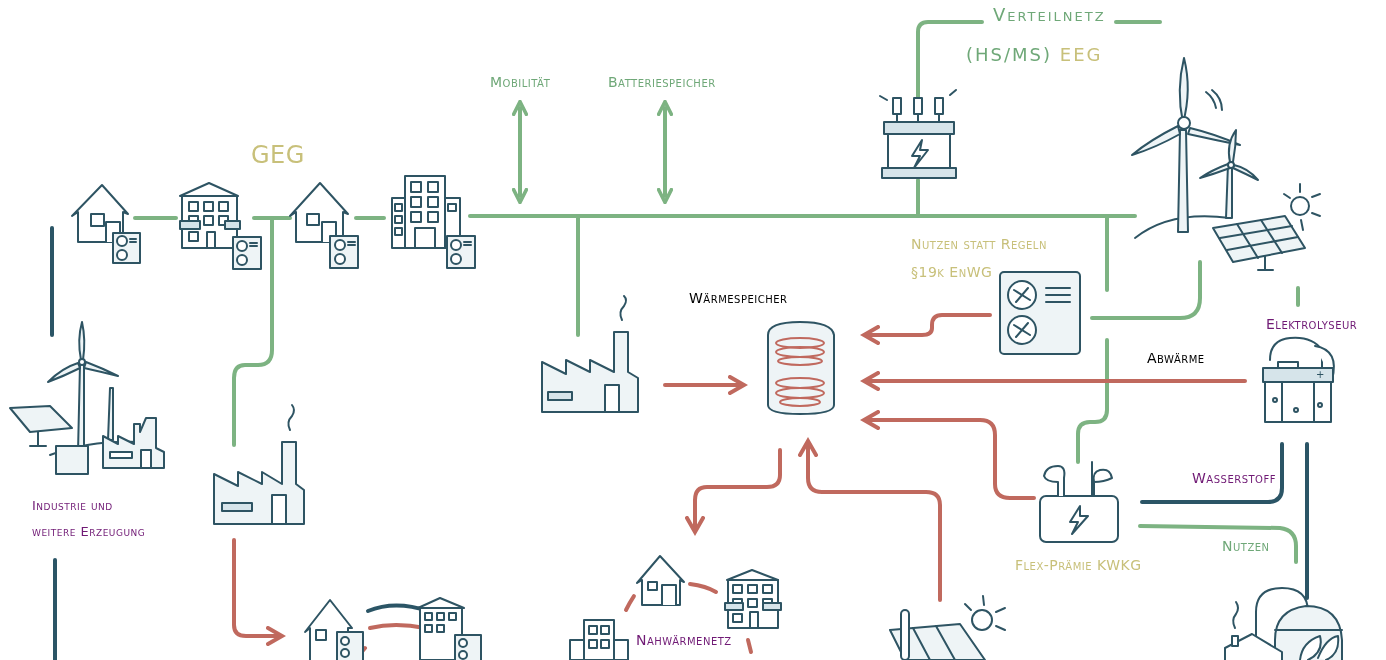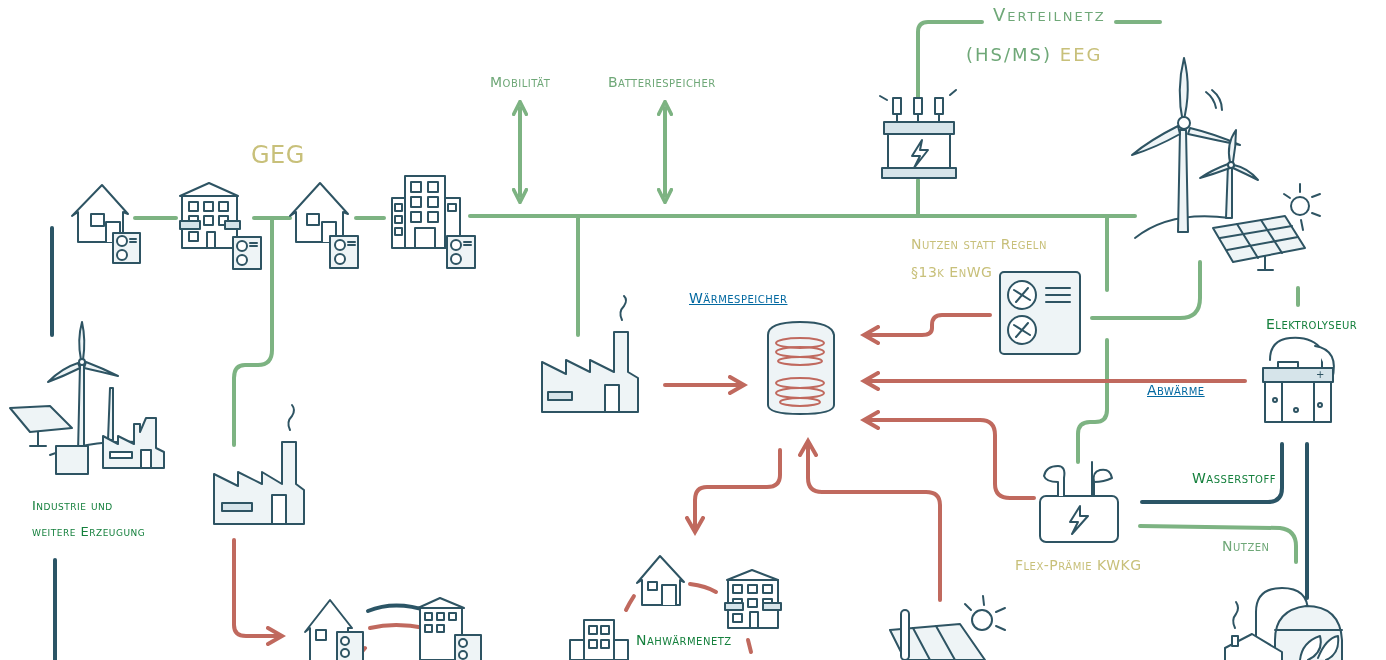--- a/index.html
+++ b/index.html
@@ -3,22 +3,22 @@
 <meta charset="utf-8">
 <style>
   html, body { margin:0; padding:0; background:#ffffff; }
   body { width:1386px; height:660px; overflow:hidden; position:relative;
          font-family:"DejaVu Sans Condensed","DejaVu Sans",sans-serif; }
   #canvas { position:absolute; left:0; top:0; }
   .lbl { position:absolute; font-family:"DejaVu Sans",sans-serif; font-variant:small-caps;
          letter-spacing:0.5px; white-space:nowrap; line-height:1.25; }
   .g { color:#6fa878; }
   .y { color:#c8c07a; }
-  .r { color:#0369a1;text-decoration:underline; }
-  .d { color:#15803d; }
+  .r { color:#000000; }
+  .d { color:#701a75; }
   .big { font-size:18px; letter-spacing:2px; }
   .mid { font-size:24px; }
   .sm { font-size:14px; }
   .xs { font-size:13px; }
 </style>
 </head>
 <body>
 
 <svg id="canvas" width="1386" height="660" viewBox="0 0 1386 660">
   <defs>
@@ -353,22 +353,22 @@
 
 <div class="lbl g big" style="left:993px; top:4px;">Verteilnetz</div>
 <div class="lbl big" style="left:966px; top:44px;">
   <span class="g">(HS/MS)</span>
   <span class="y">EEG</span>
 </div>
 <div class="lbl y mid" style="left:251px; top:140px;">GEG</div>
 <div class="lbl g sm" style="left:490px; top:74px;">Mobilität</div>
 <div class="lbl g sm" style="left:608px; top:74px;">Batteriespeicher</div>
 <div class="lbl y sm" style="left:911px; top:236px;">Nutzen statt Regeln</div>
-<div class="lbl y sm" style="left:911px; top:264px;">§13k EnWG</div>
+<div class="lbl y sm" style="left:911px; top:264px;">§19k EnWG</div>
 <div class="lbl r sm" style="left:689px; top:290px;">Wärmespeicher</div>
-<div class="lbl r sm" style="left:1147px; top:350px;margin-top:32px;">Abwärme</div>
+<div class="lbl r sm" style="left:1147px; top:350px;">Abwärme</div>
 <div class="lbl d sm" style="left:1266px; top:316px;">Elektrolyseur</div>
 <div class="lbl d sm" style="left:1160px; top:470px;margin-left:32px;">Wasserstoff</div>
 <div class="lbl g sm" style="left:1222px; top:538px;">Nutzen</div>
 <div class="lbl y sm" style="left:1015px; top:557px;">Flex-Prämie KWKG</div>
 <div class="lbl d xs" style="left:32px; top:498px;">Industrie und</div>
 <div class="lbl d xs" style="left:32px; top:524px;">weitere Erzeugung</div>
 <div class="lbl d sm" style="left:636px; top:632px;">Nahwärmenetz</div>
 
 </body></html>

